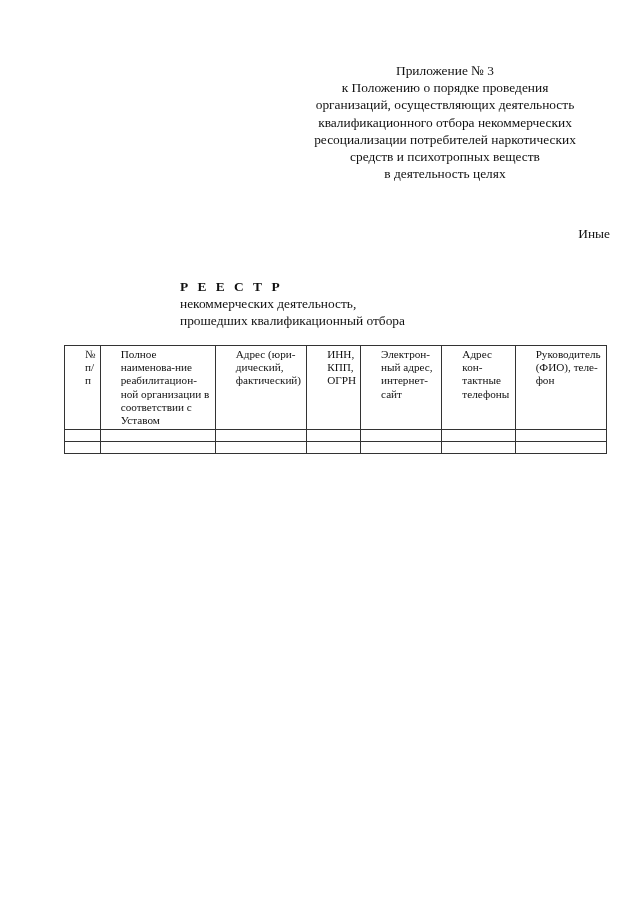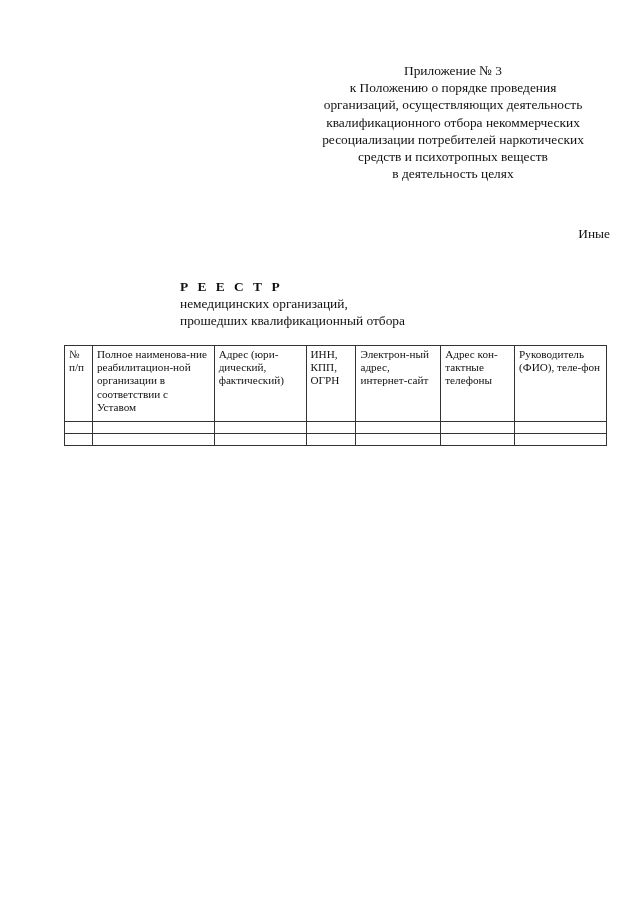--- a/index.html
+++ b/index.html
@@ -1,48 +1,48 @@
 <!DOCTYPE html>
 <html><head>
 <meta charset="utf-8">
 <style>
   html, body { margin: 0; padding: 0; background: #ffffff; }
   body { width: 640px; height: 905px; position: relative; overflow: hidden;
          font-family: "Liberation Serif", "DejaVu Serif", serif; color: #111; }
-  .appendix { position: absolute; left: 293px; top: 62px; width: 320px;
+  .appendix { position: absolute; left: 285px; top: 62px; width: 320px;
               text-align: center; font-size: 13.4px; line-height: 17.2px; }
   .appendix div { white-space: nowrap; }
   .forma { position: absolute; right: 30px; top: 226px; font-size: 13.4px; }
   .title-block { position: absolute; left: 180px; top: 278px; width: 280px;
                  font-size: 13.4px; line-height: 17px; }
   .title-block .reestr { font-weight: bold; letter-spacing: 3px; }
   table.registry { position: absolute; left: 64px; top: 345px; width: 543px;
                    border-collapse: collapse; font-size: 11.2px; line-height: 13.2px; }
-  table.registry td { border: 1px solid #333; vertical-align: top; padding: 2px 4px 2px 4px; }
+  table.registry td { border: 1px solid #333; vertical-align: top; padding: 2px 4px 2px 20px; }
   table.registry tr.head td { height: 71px; }
   table.registry tr.empty td { height: 11px; padding: 0; }
 </style>
 </head>
 <body>
 
 <div class="appendix">
   <div>Приложение № 3</div>
   <div>к Положению о порядке проведения</div>
   <div>организаций, осуществляющих деятельность</div>
   <div>квалификационного отбора некоммерческих</div>
   <div>ресоциализации потребителей наркотических</div>
   <div>средств и психотропных веществ</div>
   <div>в деятельность целях</div>
 </div>
 
 <div class="forma">Иные</div>
 
 <div class="title-block">
   <div class="reestr">Р Е Е С Т Р</div>
-  <div>немедицинских организаций,</div>
+  <div>некоммерческих деятельность,</div>
   <div>прошедших квалификационный отбора</div>
 </div>
 
 <table class="registry">
   <colgroup>
     <col style="width:28px">
       <col style="width:122px">
       <col style="width:92px">
       <col style="width:50px">
     <col style="width:85px">

